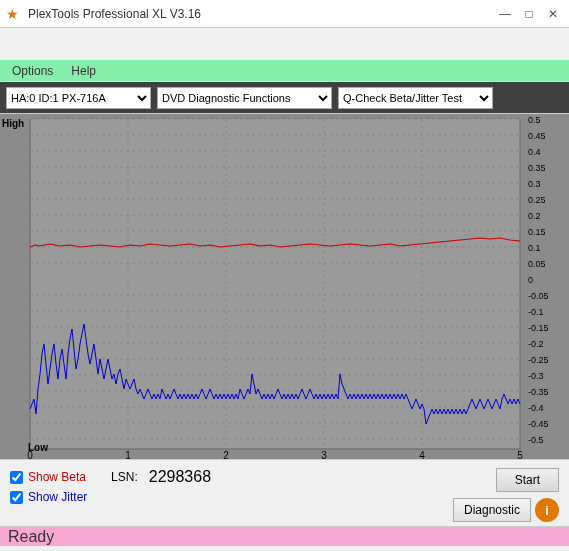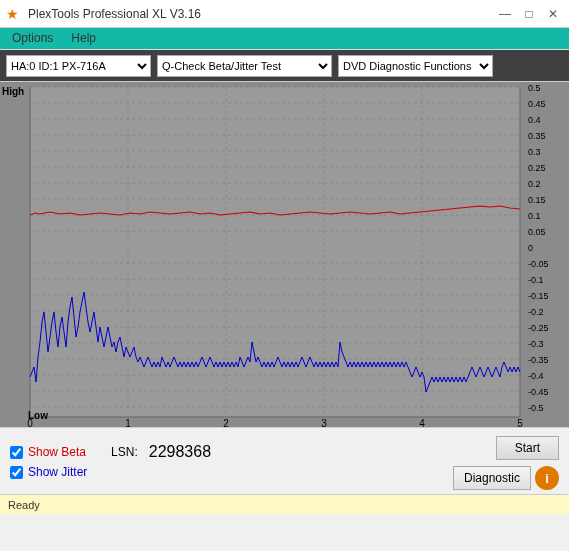--- a/index.html
+++ b/index.html
@@ -46,27 +46,28 @@
       cursor: pointer;
       font-size: 12px;
       color: #555;
       display: flex;
       align-items: center;
       justify-content: center;
     }
 
     
     .menubar {
-      background: #14b8a6;
+      background: #86efac;
       border-bottom: 1px solid #ddd;
       display: flex;
-      align-items: flex-start;
+      align-items: center;
       padding: 2px 8px;
       height: 22px;
       gap: 10px;
+      margin-top: 32px;
     }
     .menu-item {
       font-size: 12px;
       color: #333;
       cursor: pointer;
       padding: 1px 4px;
     }
 
     
     .toolbar {
@@ -175,24 +176,24 @@
       color: white;
       font-weight: bold;
       font-size: 13px;
       display: flex;
       align-items: center;
       justify-content: center;
     }
 
     
     .statusbar {
-      background: #fef9c3;
+      background: #f9a8d4;
       border-top: 1px solid #ccc;
       padding: 2px 8px;
-      font-size: 11px;
+      font-size: 16px;
       color: #333;
       height: 20px;
       display: flex;
       align-items: center;
     }
 
     
     .chart-svg {
       width: 100%;
       height: 100%;
@@ -216,24 +217,24 @@
 <div class="menubar">
   <span class="menu-item">Options</span>
   <span class="menu-item">Help</span>
 </div>
 
 <div class="toolbar">
   <select>
     <option>HA:0 ID:1  PX-716A</option>
   </select>
   <select>
-    <option>Q-Check Beta/Jitter Test</option>
+    <option>DVD Diagnostic Functions</option>
   </select>
   <select>
-    <option>DVD Diagnostic Functions</option>
+    <option>Q-Check Beta/Jitter Test</option>
   </select>
 </div>
 
 <div class="chart-area">
   <span class="y-label-left high">High</span>
   <span class="y-label-left low">Low</span>
   <svg class="chart-svg" viewBox="0 0 569 345" preserveAspectRatio="none">
 
     <rect x="0" y="0" width="569" height="345" fill="#8b8b8b"></rect>
 
@@ -330,21 +331,21 @@
       436,295 438,300 440,295 442,300 444,295 446,300 448,295 450,300 452,295 454,300 456,295 
       458,300 460,295 462,300 464,295 466,300 468,295 470,290 472,285 474,290 476,295 478,290 
       480,285 482,290 484,295 486,290 488,285 490,290 492,295 494,290 496,285 498,290 500,295 
       502,285 504,280 506,285 508,290 510,285 512,290 514,285 516,290 518,285 520,290
     " fill="none" stroke="#0000cc" stroke-width="1"></polyline>
   </svg>
 </div>
 
 <div class="bottom-panel">
   <div class="bottom-row">
-    <div style="display:flex;flex-direction:column;gap:2px;margin-top:7px;">
+    <div style="display:flex;flex-direction:column;gap:2px;">
       <div class="checkboxes">
         <div class="checkbox-row">
           <input type="checkbox" checked="" style="">
           <span class="checkbox-label beta">Show Beta</span>
           <span style="margin-left:20px;font-size:12px;">LSN:</span>
           <span style="margin-left:6px;font-size:16px;">2298368</span>
         </div>
         <div class="checkbox-row">
           <input type="checkbox" checked="" style="">
           <span class="checkbox-label jitter">Show Jitter</span>

